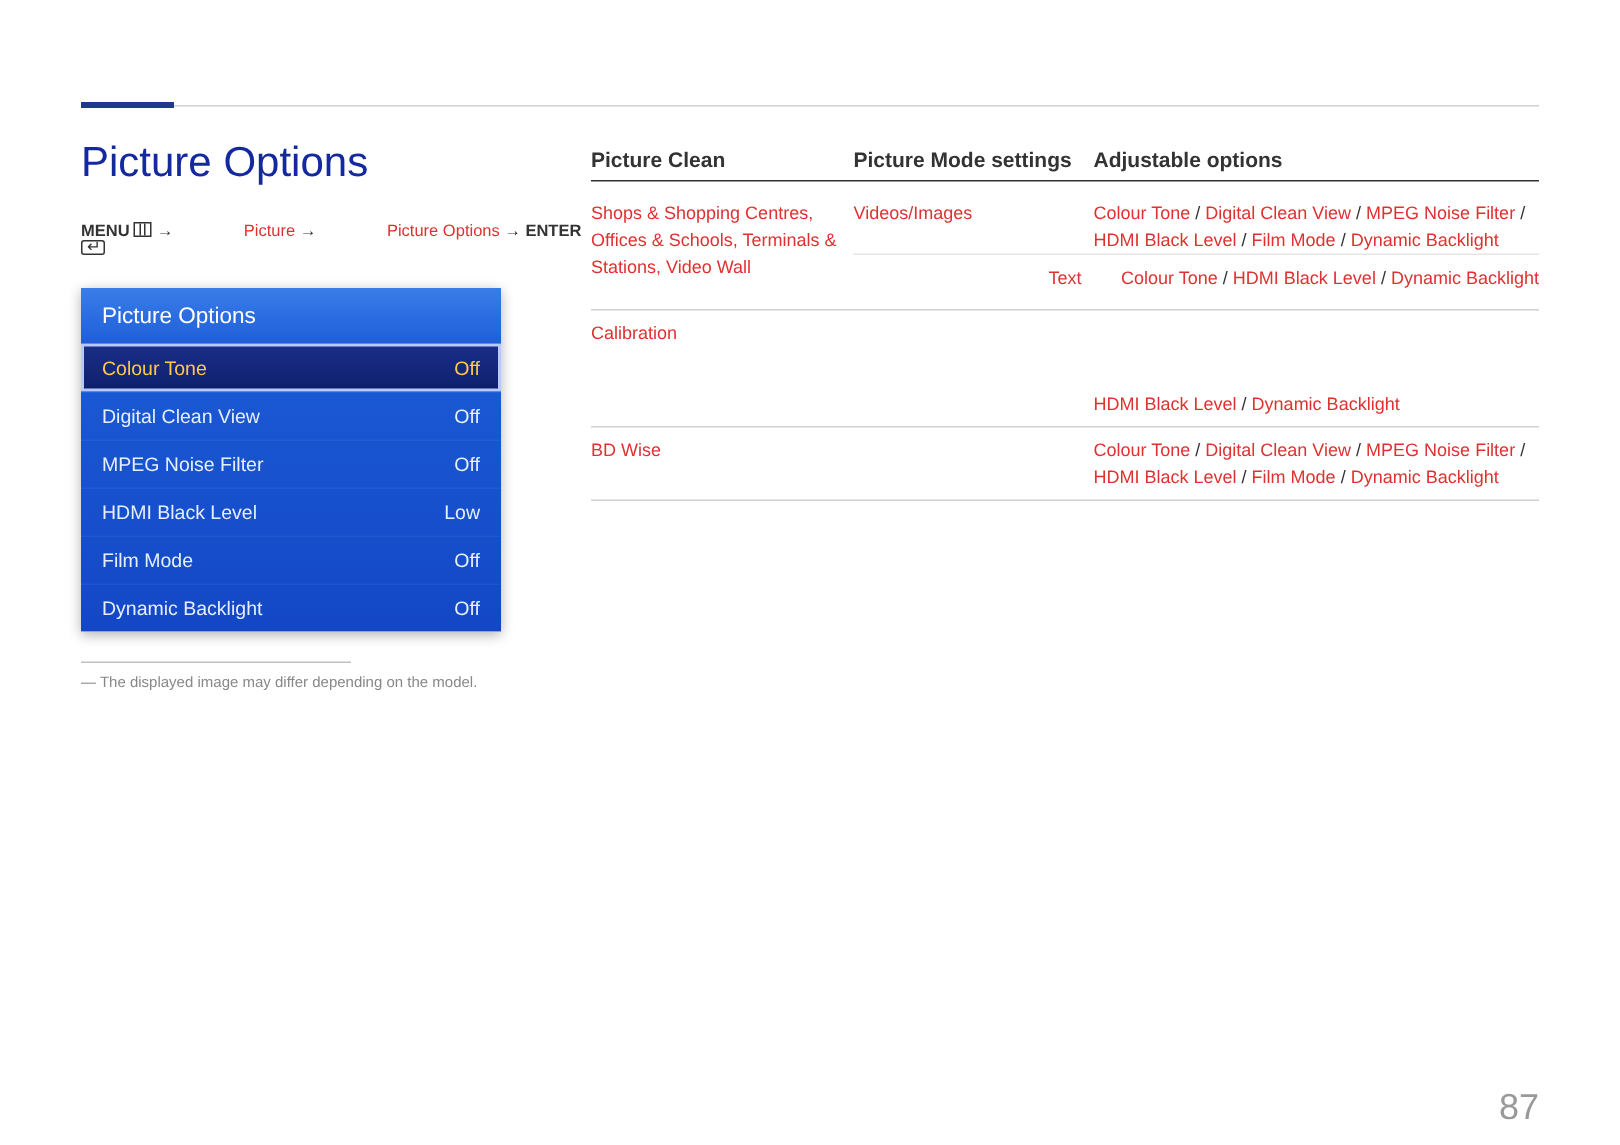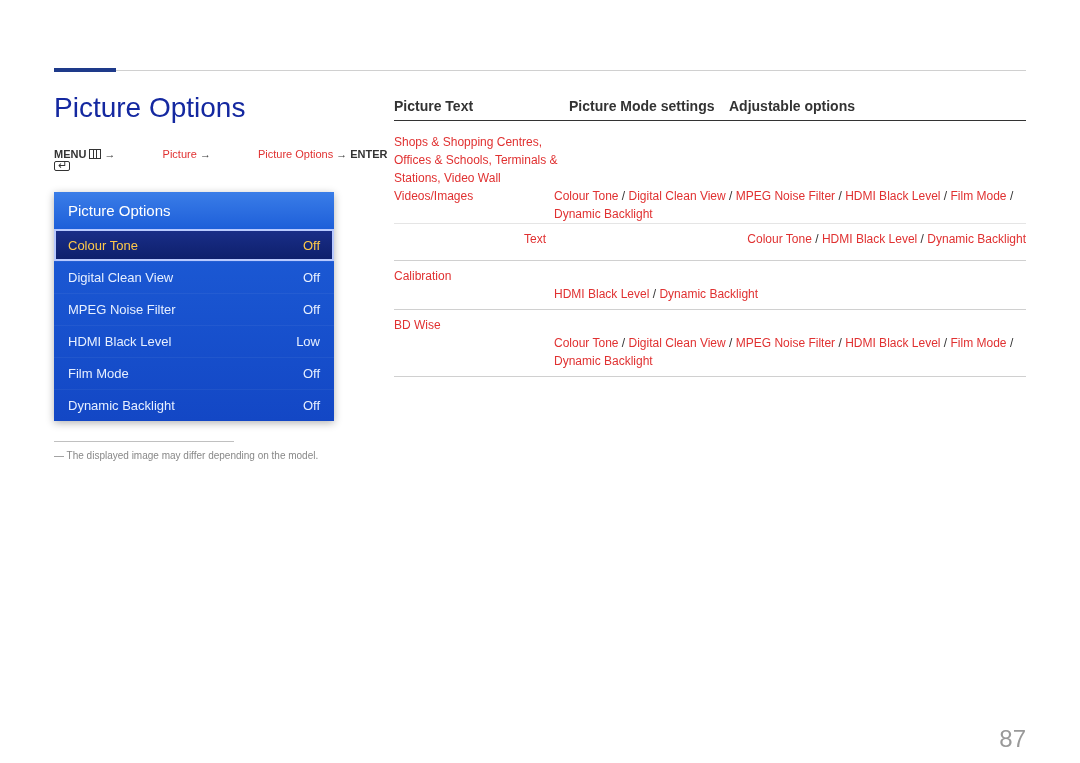--- a/index.html
+++ b/index.html
@@ -123,21 +123,20 @@
     font-size: 14px;
   }
   .col1 { width: 175px; padding-right: 8px; }
   .col2 { width: 160px; padding-right: 8px; }
   .col3 { flex: 1; }
   .tbl-row {
     display: flex;
     padding: 6px 0;
     border-bottom: 1px solid #d0d0d0;
     line-height: 1.5;
-    flex-direction: column;
   }
   .tbl-subrow {
     display: flex;
     padding: 6px 0;
     border-top: 1px solid #e5e5e5;
     line-height: 1.5;
   }
   .tbl .red { color: #e03131; }
   .tbl .sep { color: #333; }
 </style>
@@ -194,42 +193,42 @@
         </div>
     </div>
 
     <div class="footnote-rule"></div>
     <div class="footnote">― The displayed image may differ depending on the model.</div>
   </div>
 
   <div class="right-col">
     <div class="tbl">
       <div class="tbl-header">
-        <div class="col1">Picture Text</div>
+        <div class="col1">Picture Clean</div>
         <div class="col2">Picture Mode settings</div>
         <div class="col3">Adjustable options</div>
       </div>
       <div id="tbl-body">
           <div class="tbl-row">
             <div class="col1 red">Shops &amp; Shopping Centres, Offices &amp; Schools, Terminals &amp; Stations, Video Wall</div>
             <div style="flex: 1 1 0%;">
               <div style="display: flex;">
                 <div class="col2 red">Videos/Images</div>
                 <div class="col3"><span class="red">Colour Tone</span> <span class="sep">/</span> <span class="red">Digital Clean View</span> <span class="sep">/</span> <span class="red">MPEG Noise Filter</span> <span class="sep">/</span> <span class="red">HDMI Black Level</span> <span class="sep">/</span> <span class="red">Film Mode</span> <span class="sep">/</span> <span class="red">Dynamic Backlight</span></div>
               </div>
               <div class="tbl-subrow" style="display: flex; text-align: right;">
                 <div class="col2 red">Text</div>
                 <div class="col3"><span class="red">Colour Tone</span> <span class="sep">/</span> <span class="red">HDMI Black Level</span> <span class="sep">/</span> <span class="red">Dynamic Backlight</span></div>
               </div>
             </div>
           </div>
           <div class="tbl-row">
             <div class="col1 red">Calibration</div>
             <div style="flex: 1 1 0%;">
-              <div style="display: flex;">
+              <div style="display: flex; margin-top: 47px;">
                 <div class="col2 red"></div>
                 <div class="col3"><span class="red">HDMI Black Level</span> <span class="sep">/</span> <span class="red">Dynamic Backlight</span></div>
               </div>
             </div>
           </div>
           <div class="tbl-row">
             <div class="col1 red">BD Wise</div>
             <div style="flex: 1 1 0%;">
               <div style="display: flex;">
                 <div class="col2 red"></div>

